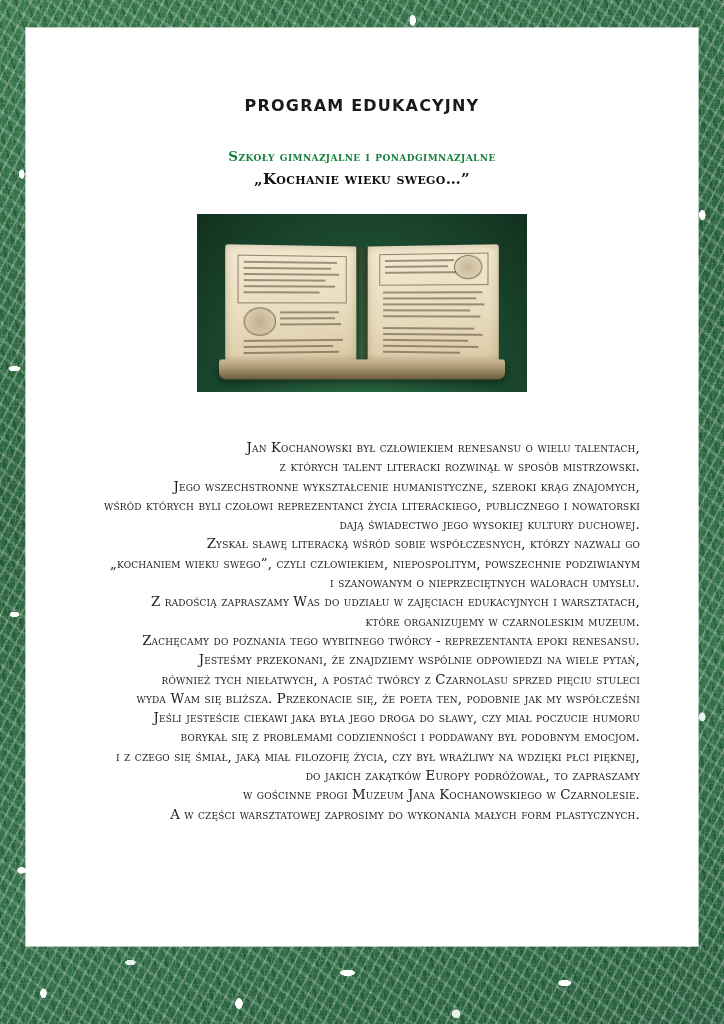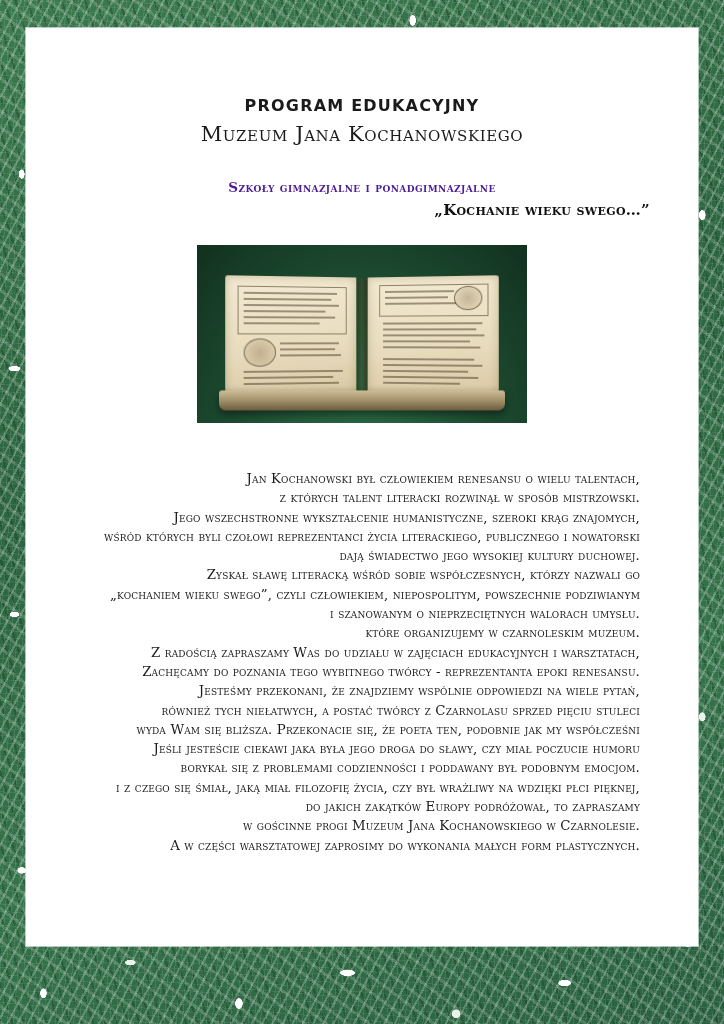--- a/index.html
+++ b/index.html
@@ -110,34 +110,33 @@
     font-variant: small-caps;
   }
 
   .subtitle-block {
     text-align: center;
     margin-top: 33px;
   }
   .s-line1 {
     font-size: 13.5px;
     font-weight: bold;
-    color: #4c1d95;
+    color: #15803d;
     letter-spacing: 0.4px;
     font-variant: small-caps;
     font-family: "DejaVu Serif", serif;
   }
   .s-line2 {
     margin-top: 6px;
     font-size: 15px;
     font-weight: bold;
     color: #111111;
     letter-spacing: 0.3px;
     font-variant: small-caps;
     font-family: "DejaVu Serif", serif;
-    text-align: right;
   }
 
   
   .photo-wrap {
     margin: 26px auto 0 auto;
     width: 330px;
     height: 178px;
     position: relative;
     overflow: hidden;
     background: #1d4a2f;
@@ -237,21 +236,20 @@
 
 <div id="poster">
   <div id="speckle"></div>
 
   <div id="page-frame"></div>
 
   <div id="content">
 
     <div class="title-block">
       <div class="t-line1">PROGRAM EDUKACYJNY</div>
-      <div class="t-line2">Muzeum Jana Kochanowskiego</div>
     </div>
 
     <div class="subtitle-block">
       <div class="s-line1">Szkoły gimnazjalne i ponadgimnazjalne</div>
       <div class="s-line2">„Kochanie wieku swego…”</div>
     </div>
 
     <div class="photo-wrap">
       <div class="photo-bg"></div>
       <div class="book">
@@ -295,22 +293,22 @@
 
     <div class="body-block">
       <p class="para">Jan Kochanowski był człowiekiem renesansu o wielu talentach,</p>
       <p class="para">z których talent literacki rozwinął w sposób mistrzowski.</p>
       <p class="para">Jego wszechstronne wykształcenie humanistyczne, szeroki krąg znajomych,</p>
       <p class="para">wśród których byli czołowi reprezentanci życia literackiego, publicznego i nowatorski</p>
       <p class="para">dają świadectwo jego wysokiej kultury duchowej.</p>
       <p class="para">Zyskał sławę literacką wśród sobie współczesnych, którzy nazwali go</p>
       <p class="para">„kochaniem wieku swego”, czyli człowiekiem, niepospolitym, powszechnie podziwianym</p>
       <p class="para">i szanowanym o nieprzeciętnych walorach umysłu.</p>
+      <p class="para">Z radością zapraszamy Was do udziału w zajęciach edukacyjnych i warsztatach,</p>
       <p class="para">które organizujemy w czarnoleskim muzeum.</p>
-      <p class="para">Z radością zapraszamy Was do udziału w zajęciach edukacyjnych i warsztatach,</p>
       <p class="para">Zachęcamy do poznania tego wybitnego twórcy - reprezentanta epoki renesansu.</p>
       <p class="para">Jesteśmy przekonani, że znajdziemy wspólnie odpowiedzi na wiele pytań,</p>
       <p class="para">również tych niełatwych, a postać twórcy z Czarnolasu sprzed pięciu stuleci</p>
       <p class="para">wyda Wam się bliższa. Przekonacie się, że poeta ten, podobnie jak my współcześni</p>
       <p class="para">Jeśli jesteście ciekawi jaka była jego droga do sławy, czy miał poczucie humoru</p>
       <p class="para">borykał się z problemami codzienności i poddawany był podobnym emocjom.</p>
       <p class="para">i z czego się śmiał, jaką miał filozofię życia, czy był wrażliwy na wdzięki płci pięknej,</p>
       <p class="para">do jakich zakątków Europy podróżował, to zapraszamy</p>
       <p class="para">w gościnne progi Muzeum Jana Kochanowskiego w Czarnolesie.</p>
       <p class="para">A w części warsztatowej zaprosimy do wykonania małych form plastycznych.</p>

